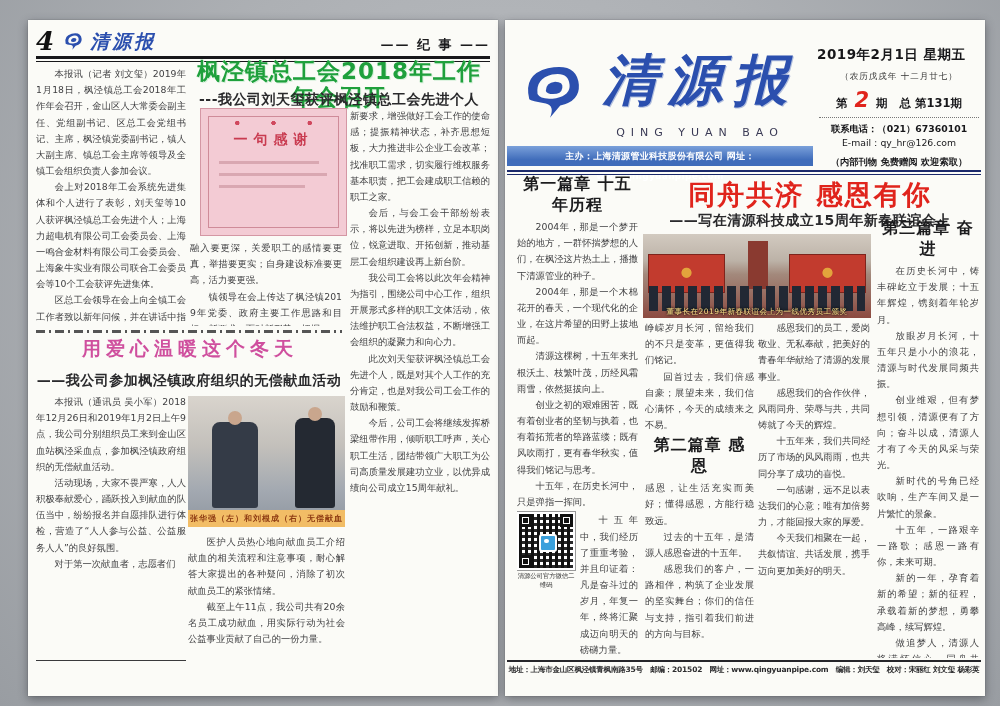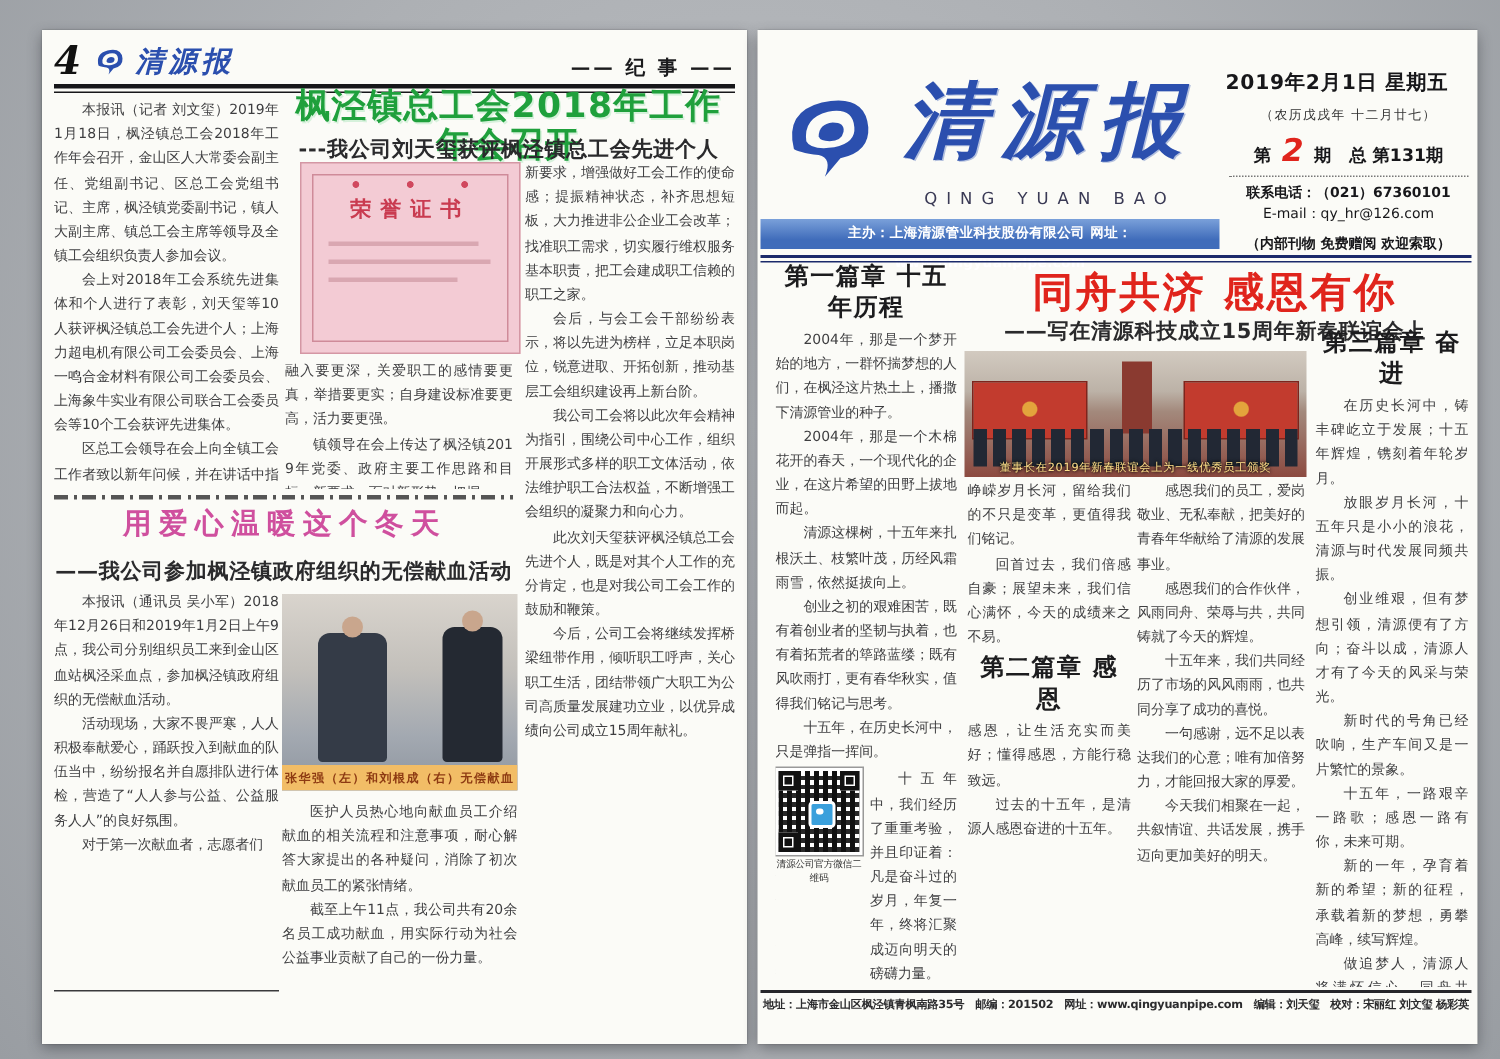--- a/index.html
+++ b/index.html
@@ -175,21 +175,21 @@
     <div class="subtitle" style="left:160px;top:71px;width:302px;">---我公司刘天玺获评枫泾镇总工会先进个人</div>
 
     <div class="col body-text" style="left:8px;top:46px;width:150px;height:258px;">
         <p>本报讯（记者 刘文玺）2019年1月18日，枫泾镇总工会2018年工作年会召开，金山区人大常委会副主任、党组副书记、区总工会党组书记、主席，枫泾镇党委副书记，镇人大副主席、镇总工会主席等领导及全镇工会组织负责人参加会议。</p>
         <p>会上对2018年工会系统先进集体和个人进行了表彰，刘天玺等10人获评枫泾镇总工会先进个人；上海力超电机有限公司工会委员会、上海一鸣合金材料有限公司工会委员会、上海象牛实业有限公司联合工会委员会等10个工会获评先进集体。</p>
         <p>区总工会领导在会上向全镇工会工作者致以新年问候，并在讲话中指出，希望各项工作一定要走在全区前列，工会工作做到年年有特色、</p>
       </div>
 
     <div class="certificate">
       <div class="cert-orn"></div>
-      <div class="cert-title">荣誉证书</div>
+      <div class="cert-title">一句感谢</div>
       <div class="cert-line w1"></div>
       <div class="cert-line w2"></div>
       <div class="cert-line w3"></div>
     </div>
 
     <div class="col body-text cont" style="left:162px;top:220px;width:152px;height:86px;">
         <p>融入要更深，关爱职工的感情要更真，举措要更实；自身建设标准要更高，活力要更强。</p>
         <p>镇领导在会上传达了枫泾镇2019年党委、政府主要工作思路和目标、新要求，面对新形势、把握</p>
       </div>
     <div class="col body-text cont" style="left:322px;top:88px;width:140px;height:574px;">
@@ -292,20 +292,21 @@
 
     <div class="col rcol2 body-text cont">
       <div>
           <p>峥嵘岁月长河，留给我们的不只是变革，更值得我们铭记。</p>
           <p>回首过去，我们倍感自豪；展望未来，我们信心满怀，今天的成绩来之不易。</p>
         </div>
       <div class="sec-title">第二篇章 感 恩</div>
       <div>
           <p>感恩，让生活充实而美好；懂得感恩，方能行稳致远。</p>
           <p>过去的十五年，是清源人感恩奋进的十五年。</p>
+          <p>感恩我们的客户，一路相伴，构筑了企业发展的坚实舞台；你们的信任与支持，指引着我们前进的方向与目标。</p>
         </div>
     </div>
 
     <div class="col rcol3 body-text">
         <p>感恩我们的员工，爱岗敬业、无私奉献，把美好的青春年华献给了清源的发展事业。</p>
         <p>感恩我们的合作伙伴，风雨同舟、荣辱与共，共同铸就了今天的辉煌。</p>
         <p>十五年来，我们共同经历了市场的风风雨雨，也共同分享了成功的喜悦。</p>
         <p>一句感谢，远不足以表达我们的心意；唯有加倍努力，才能回报大家的厚爱。</p>
         <p>今天我们相聚在一起，共叙情谊、共话发展，携手迈向更加美好的明天。</p>
       </div>

